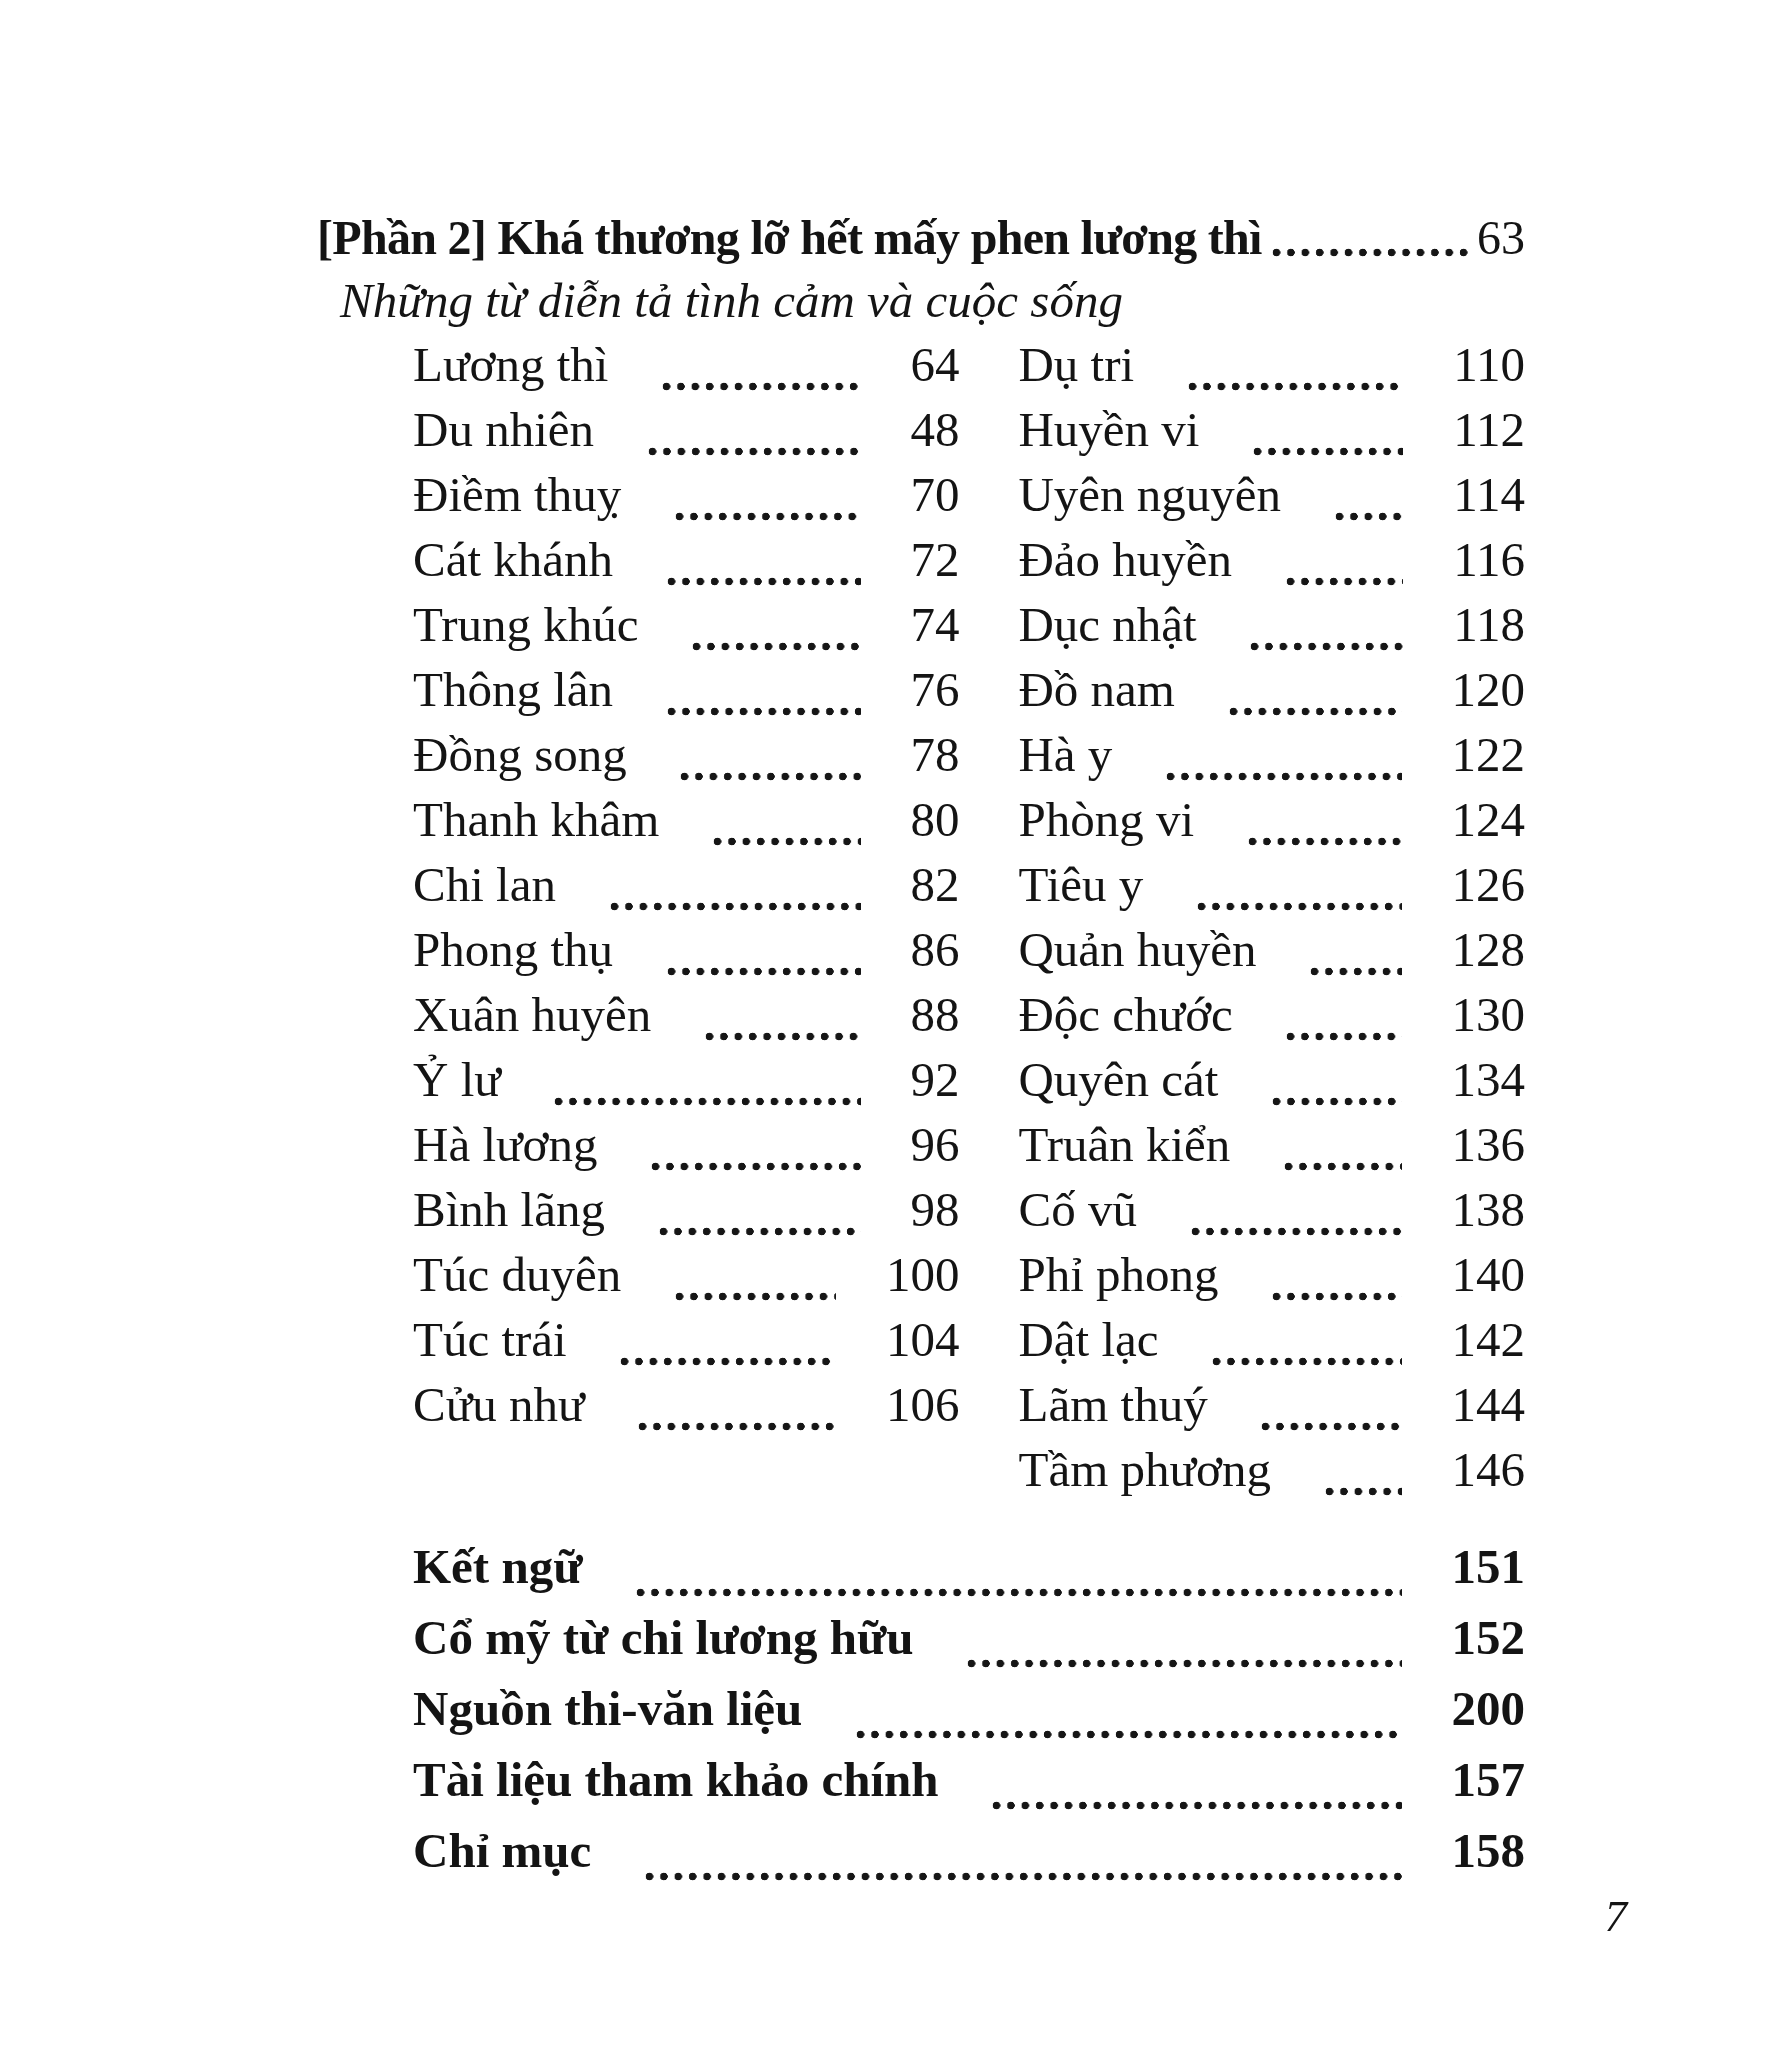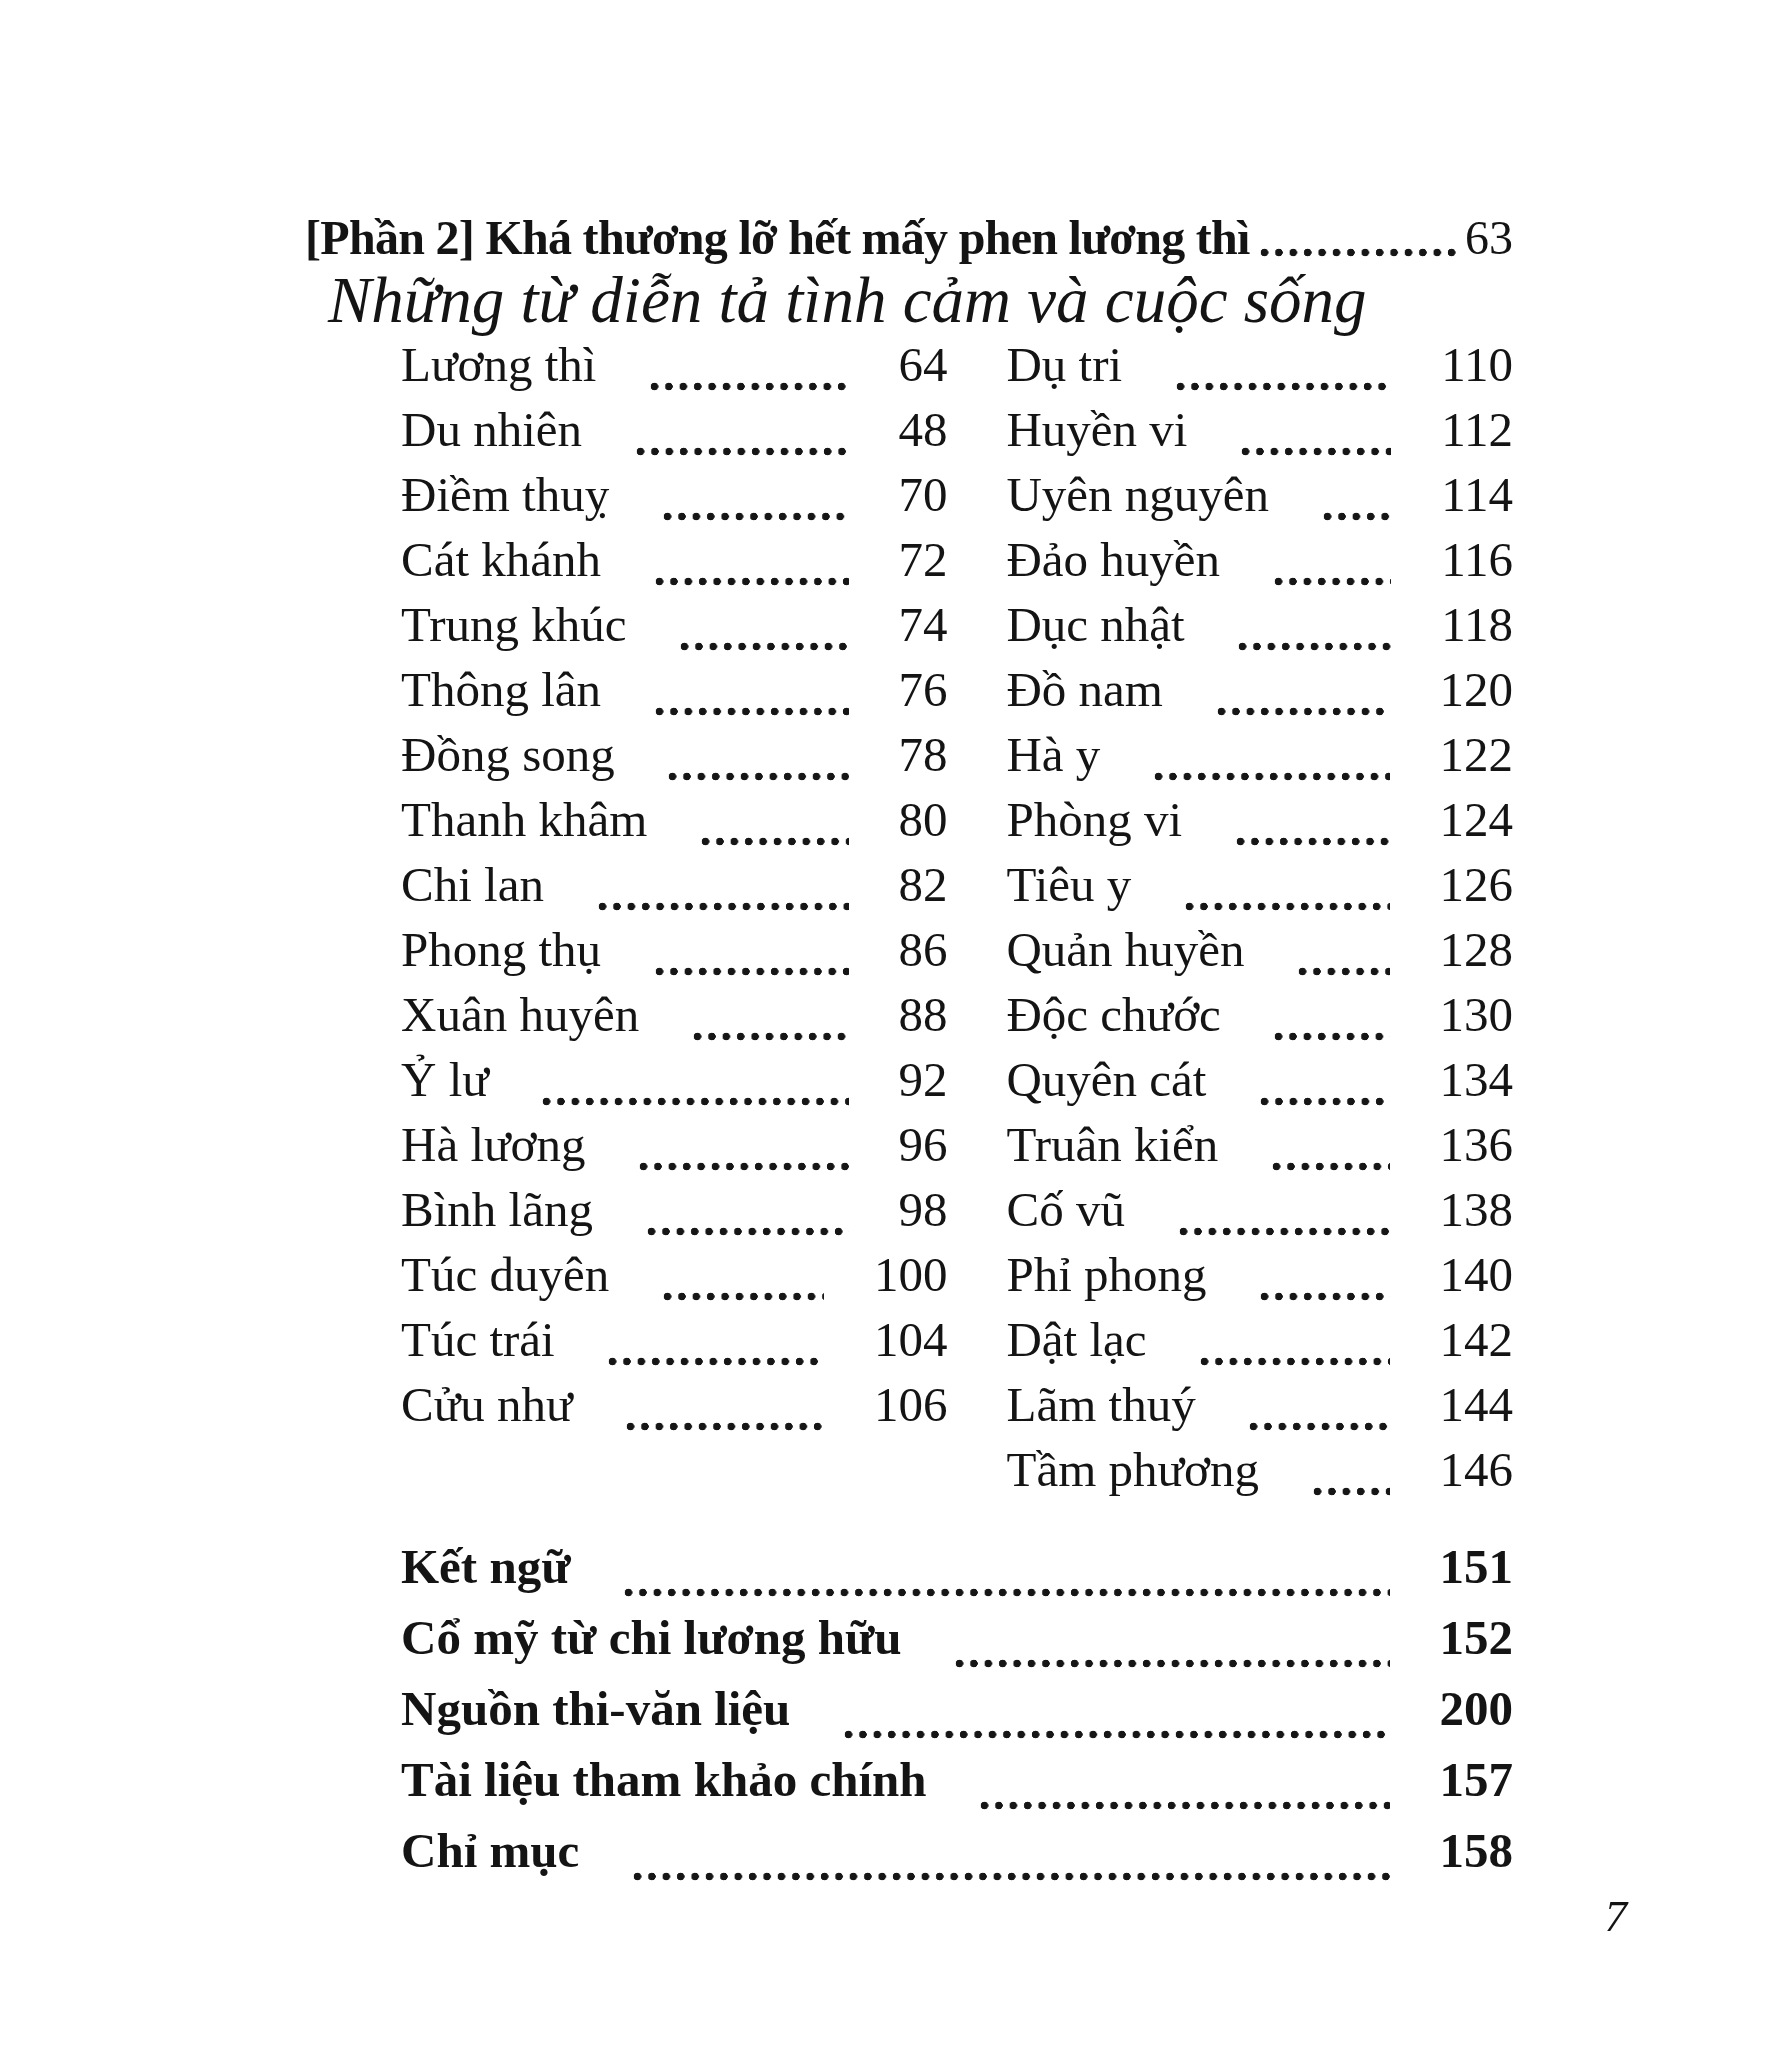--- a/index.html
+++ b/index.html
@@ -5,31 +5,31 @@
   * { margin:0; padding:0; box-sizing:border-box; }
   html,body { background:#ffffff; }
   .page {
     position:relative;
     width:1788px; height:2056px;
     background:#ffffff;
     color:#141414;
     font-family:"Liberation Serif","DejaVu Serif",serif;
     overflow:hidden;
   }
-  .content { position:absolute; left:305px; top:206px; width:1208px; }
+  .content { position:absolute; left:317px; top:206px; width:1208px; }
 
   .title-row {
     display:flex; align-items:baseline;
     font-weight:700; font-size:48px; line-height:63px; letter-spacing:-0.7px;
     white-space:nowrap;
   }
   .title-row .num { font-weight:400; font-size:48px; letter-spacing:0; }
 
   .subtitle {
-    font-style:italic; font-size:65px; line-height:63px;
+    font-style:italic; font-size:49px; line-height:63px;
     margin-left:23px; white-space:nowrap;
   }
 
   .entries { display:flex; margin-left:96px; margin-top:4.1px; }
   .col-left  { width:547px; }
   .col-right { width:507px; margin-left:59px; }
 
   .row {
     display:flex; align-items:baseline;
     height:65px; font-size:49px; white-space:nowrap;gap:43px;

